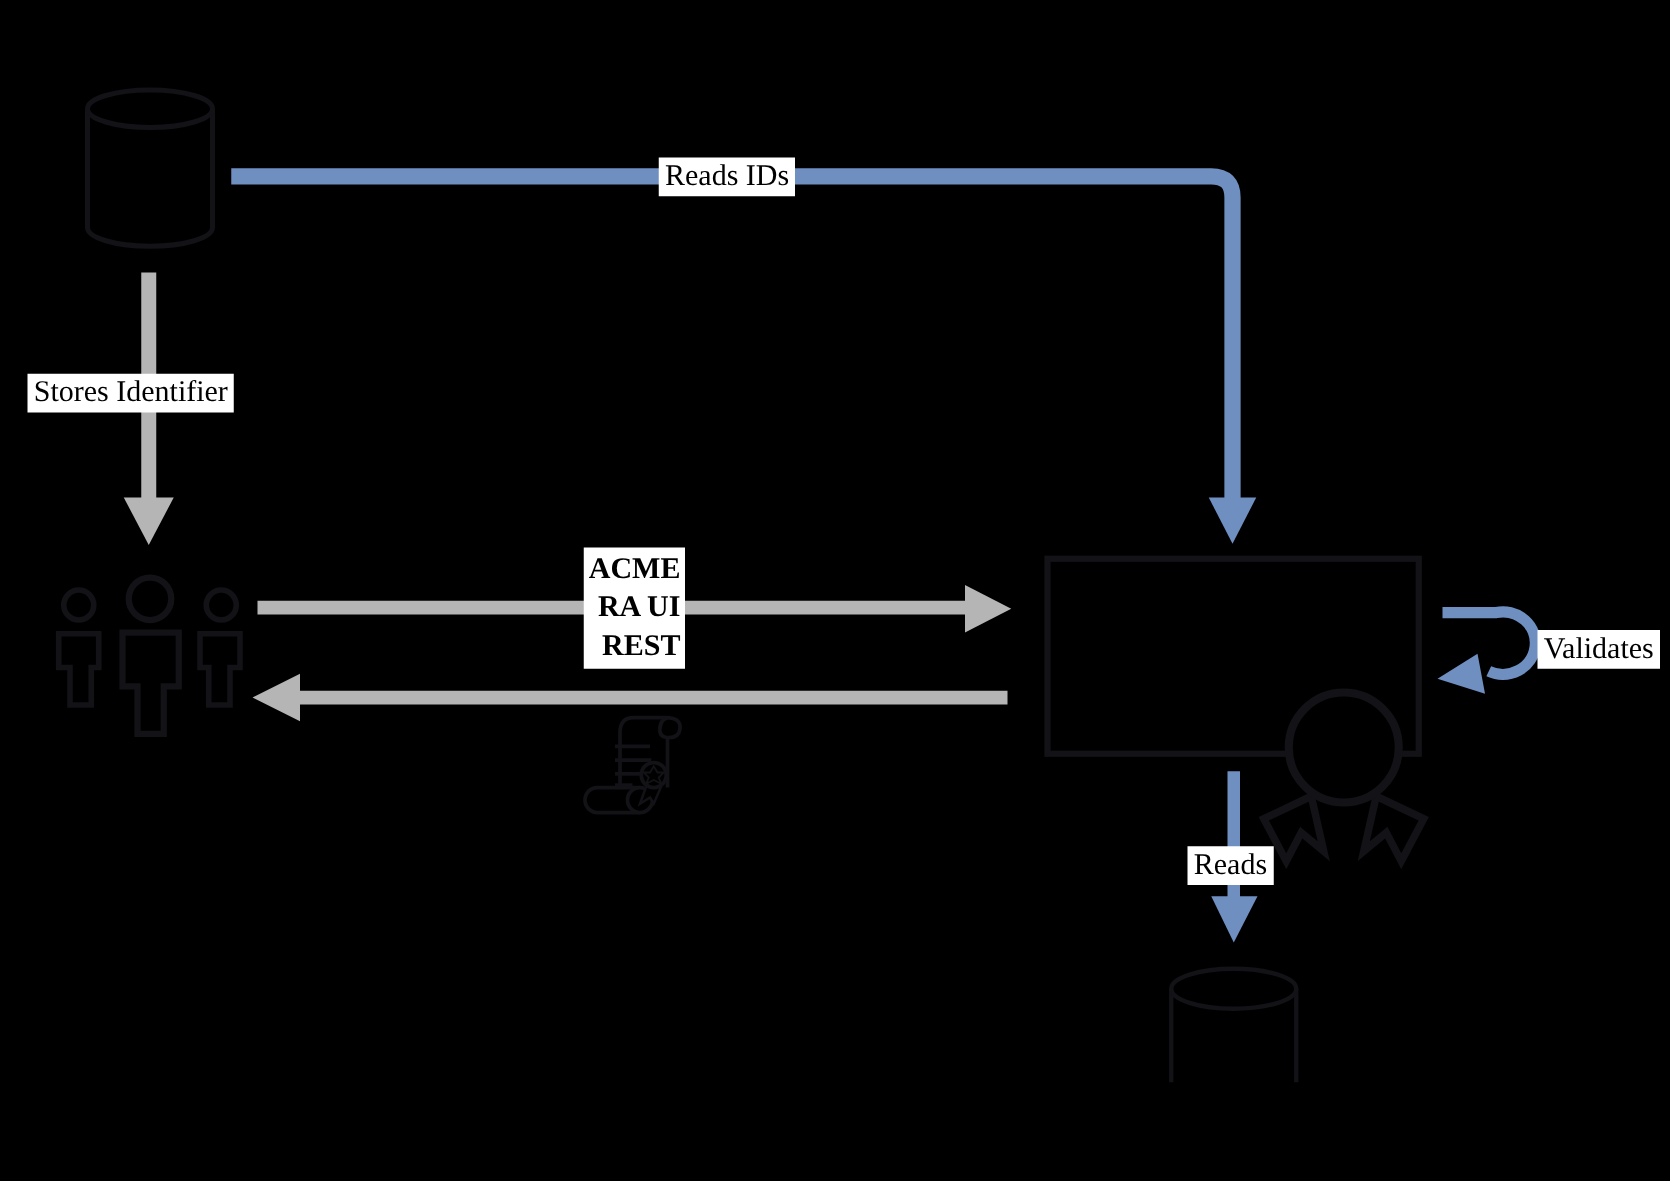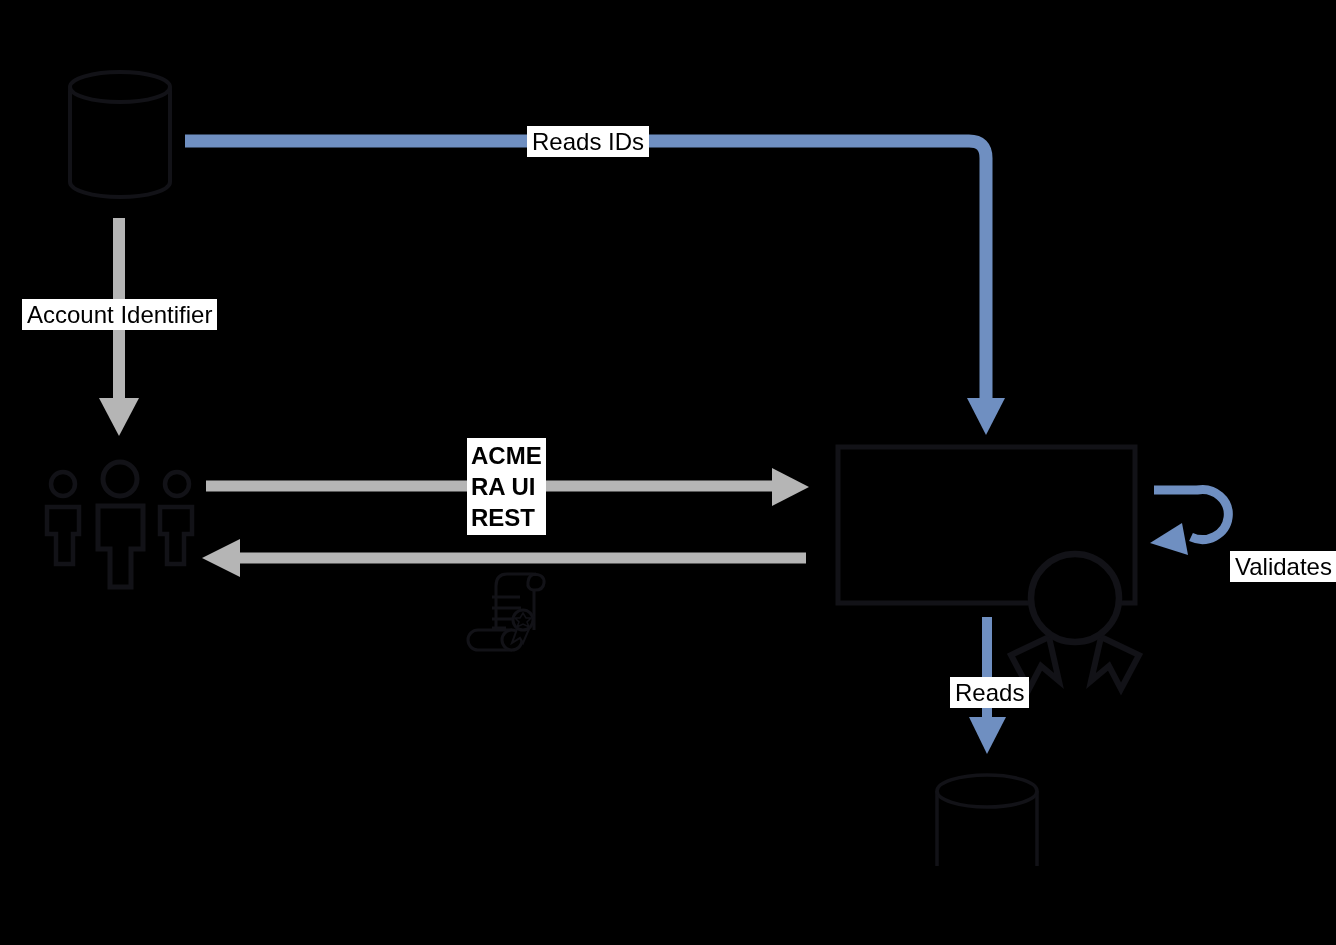--- a/index.html
+++ b/index.html
@@ -7,35 +7,35 @@
     --flow-gray:#b5b5b5;
     --shape-stroke:#121217;
     --label-bg:#ffffff;
     --label-text:#000000;
     --canvas-bg:#000000;
   }
   html,body{margin:0;padding:0;background:var(--canvas-bg);}
   .canvas{
     position:relative;width:1336px;height:866px;
     background:var(--canvas-bg);overflow:hidden;
-    font-family:Liberation Sans, sans-serif;
+    font-family:Liberation Serif, serif;
   }
   svg.layer{position:absolute;left:0;top:0;}
   .shape{fill:none;stroke:var(--shape-stroke);}
   .shape-solid{fill:var(--canvas-bg);stroke:var(--shape-stroke);}
   .blue-line{fill:none;stroke:var(--flow-blue);}
   .blue-fill{fill:var(--flow-blue);stroke:none;}
   .gray-line{fill:none;stroke:var(--flow-gray);}
   .gray-fill{fill:var(--flow-gray);stroke:none;}
   .lbl{
     position:absolute;background:var(--label-bg);color:var(--label-text);
     font-size:24px;line-height:29px;padding:1px 5px;white-space:nowrap;
   }
   .lbl-multi{
-    text-align:left;font-weight:bold;line-height:31px;padding:2px 4px;
+    text-align:right;font-weight:bold;line-height:31px;padding:2px 4px;
   }
   .lbl-multi span{display:block;}
 </style>
 </head>
 <body>
 
 <div class="canvas">
 
   <svg class="layer" width="1336" height="945" viewBox="0 0 1336 945">
 
@@ -106,25 +106,25 @@
     </g>
 
     <g>
       <path class="shape" stroke-width="3.5" d="M937 791 V884 A50 16 0 0 0 1037 884 V791"></path>
       <ellipse class="shape" stroke-width="3.5" cx="987" cy="791" rx="50" ry="16"></ellipse>
     </g>
   </svg>
 
   <div class="lbl" style="left:527px;top:126px;">Reads IDs</div>
 
-  <div class="lbl" style="left:22px;top:299px;">Account Identifier</div>
+  <div class="lbl" style="left:22px;top:299px;">Stores Identifier</div>
 
   <div class="lbl lbl-multi" style="left:467px;top:438px;min-width:64px;">
     <span>ACME</span>
     <span>RA UI</span>
     <span>REST</span>
   </div>
 
-  <div class="lbl" style="left:1230px;top:504px;margin-top:47px;">Validates</div>
+  <div class="lbl" style="left:1230px;top:504px;">Validates</div>
 
   <div class="lbl" style="left:950px;top:677px;">Reads</div>
 
 </div>
 
 </body></html>

